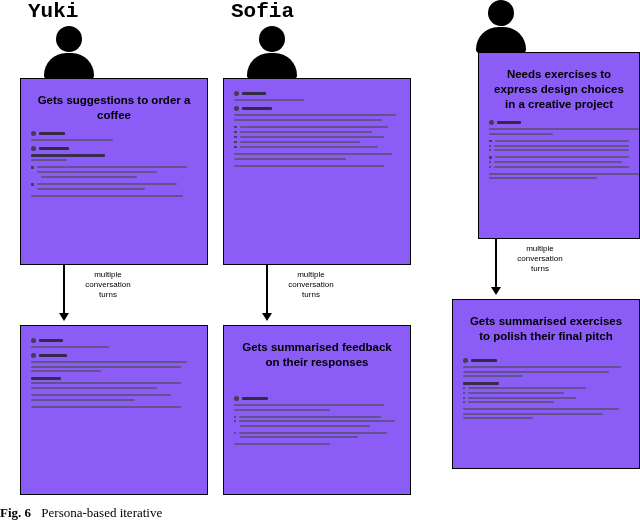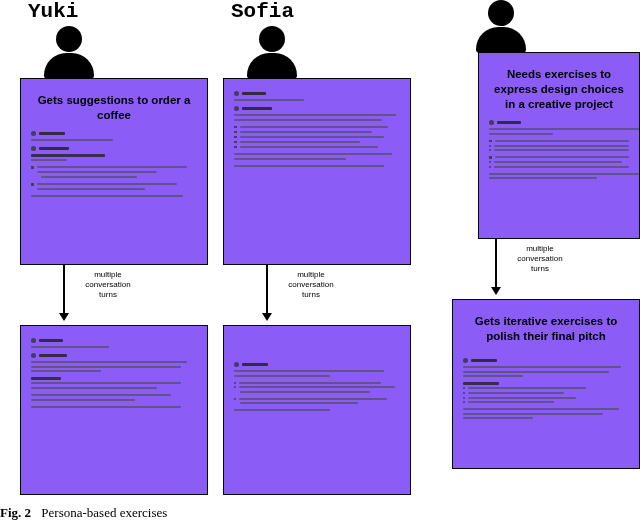--- a/index.html
+++ b/index.html
@@ -353,20 +353,21 @@
       <div class="arrow-line"></div>
       <div class="arrow-head"></div>
       <div class="arrow-label">
         <div>multiple</div>
         <div>conversation</div>
         <div>turns</div>
       </div>
     </div>
 
     <div class="card bottom-card">
+      <div class="card-title">Gets summarised feedback on their responses</div>
       <div class="shot" style="margin-top:26px">
         <div class="blk">
           <div class="avatar-row">
               <span class="mini-av"></span>
               <span class="mini-name" style="width:26px"></span>
             </div>
           <div class="ln" style="width:150px"></div>
           <div class="ln" style="width:96px"></div>
         </div>
         <div class="blk">
@@ -450,21 +451,21 @@
       <div class="arrow-line"></div>
       <div class="arrow-head"></div>
       <div class="arrow-label">
         <div>multiple</div>
         <div>conversation</div>
         <div>turns</div>
       </div>
     </div>
 
     <div class="card bottom-card">
-      <div class="card-title">Gets iterative exercises to polish their final pitch</div>
+      <div class="card-title">Gets summarised exercises to polish their final pitch</div>
       <div class="shot" style="margin-top:14px">
         <div class="blk">
           <div class="avatar-row">
               <span class="mini-av"></span>
               <span class="mini-name" style="width:26px"></span>
             </div>
           <div class="ln" style="width:158px"></div>
           <div class="ln" style="width:146px"></div>
           <div class="ln" style="width:60px"></div>
         </div>
@@ -490,17 +491,17 @@
         <div class="blk">
           <div class="ln" style="width:156px"></div>
           <div class="ln" style="width:140px"></div>
           <div class="ln" style="width:70px"></div>
         </div>
       </div>
     </div>
   </div>
 
   <div class="fig-caption">
-    <span class="lbl">Fig. 2</span>
-    <span class="txt">Persona-based exercises</span>
+    <span class="lbl">Fig. 6</span>
+    <span class="txt">Persona-based iterative</span>
   </div>
 
 </div>
 
 </body></html>

